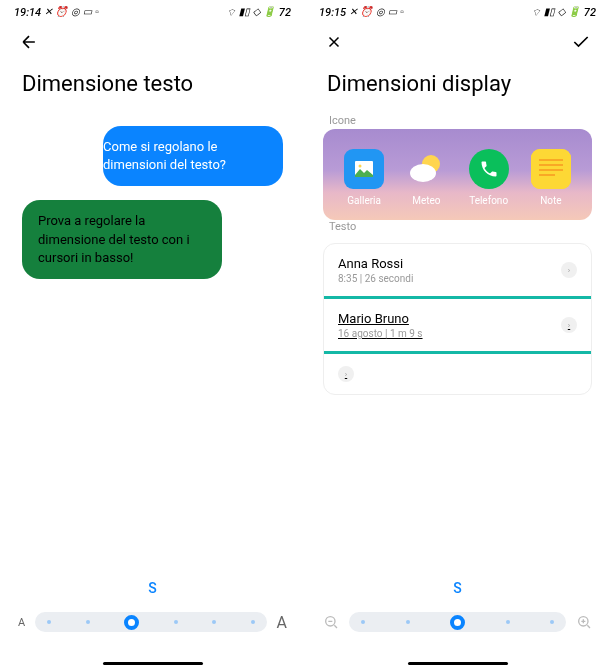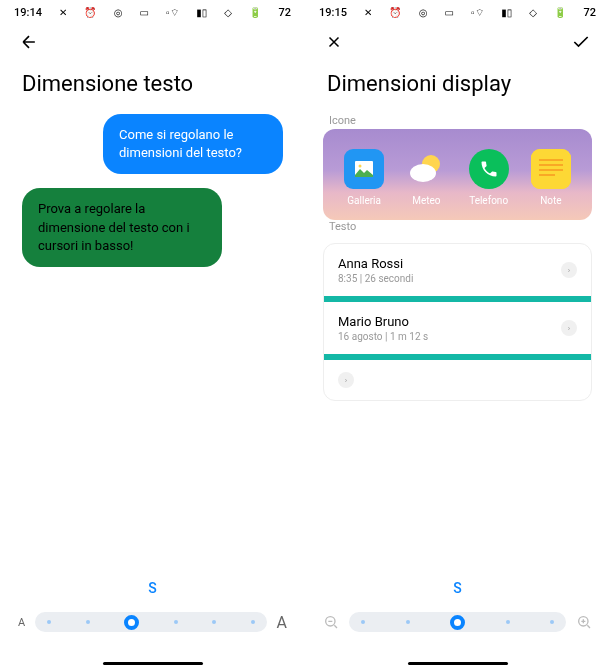--- a/index.html
+++ b/index.html
@@ -1,46 +1,46 @@
 <!DOCTYPE html>
 <html><head>
   <meta charset="utf-8">
   <style>
     * { margin: 0; padding: 0; box-sizing: border-box; font-family: -apple-system, BlinkMacSystemFont, 'Segoe UI', Roboto, sans-serif; }
     body { width: 610px; height: 670px; display: flex; background: #fff; }
     .screen { width: 50%; height: 100%; display: flex; flex-direction: column; position: relative; background: #fff; }
     
     .status-bar { display: flex; justify-content: space-between; align-items: center; padding: 6px 14px 2px; font-size: 11px; font-weight: 500; color: #000; }
-    .status-left, .status-right { display: flex; align-items: center; gap: 17px; }
+    .status-left, .status-right { display: flex; gap: 3px; font-style: italic; }
     .status-icon { font-size: 10px; }
     
     .header { display: flex; justify-content: space-between; align-items: center; padding: 10px 18px; }
     .header-icon { width: 22px; height: 22px; display: flex; align-items: center; justify-content: center; cursor: pointer; }
     
     .title { font-size: 22px; font-weight: 400; padding: 8px 22px 18px; color: #000; }
     
     .chat-area { padding: 0 22px; }
-    .bubble-blue { background: #0a84ff; color: #fff; padding: 12px 16px; border-radius: 18px; max-width: 180px; margin-left: auto; margin-bottom: 14px; font-size: 13px; line-height: 1.4; }
+    .bubble-blue { background: #0a84ff; color: #fff; padding: 12px 0; border-radius: 18px; max-width: 180px; margin-left: auto; margin-bottom: 14px; font-size: 13px; line-height: 1.4; margin-top: 12px; }
     .bubble-gray { background: #15803d; color: #000; padding: 12px 16px; border-radius: 18px; max-width: 200px; font-size: 13px; line-height: 1.4; }
     
     .section-label { font-size: 11px; color: #999; padding: 0 24px 2px; }
     
     .icon-preview { margin: 0 18px; border-radius: 12px; background: linear-gradient(180deg, #a78bcf 0%, #b89bd6 45%, #e8b8c8 70%, #f5c9b8 100%); padding: 20px 10px 14px; display: flex; justify-content: space-around; }
     .app-icon-wrap { display: flex; flex-direction: column; align-items: center; gap: 6px; }
     .app-icon { width: 40px; height: 40px; border-radius: 9px; display: flex; align-items: center; justify-content: center; font-size: 20px; }
     .app-label { color: #fff; font-size: 10px; }
     
     .weather-icon { background: transparent; position: relative; }
     .photo-icon { background: #2196f3; }
     .phone-icon { background: #0abf5b; border-radius: 50%; }
     .note-icon { background: #fdd835; }
     
     .list-card { margin: 8px 18px 14px; border: 1px solid #eee; border-radius: 12px; overflow: hidden; }
     .list-item { padding: 12px 14px; display: flex; justify-content: space-between; align-items: center; }
-    .list-item + .list-item { border-top: 6px solid #14b8a6; }
+    .list-item + .list-item { border-top: 3px solid #14b8a6; text-decoration: underline; }
     .item-text { display: flex; flex-direction: column; gap: 2px; }
     .item-name { font-size: 13px; color: #000; }
     .item-sub { font-size: 10px; color: #999; }
     .chevron { width: 16px; height: 16px; background: #f0f0f0; border-radius: 50%; display: flex; align-items: center; justify-content: center; font-size: 8px; color: #999; }
     
     .slider-area { margin-top: auto; padding: 0 18px 38px; }
     .slider-s { text-align: center; color: #0a84ff; font-size: 14px; font-weight: 500; margin-bottom: 16px; }
     .slider-row { display: flex; align-items: center; gap: 10px; }
     .slider-end { font-size: 11px; color: #666; }
     .slider-end.big { font-size: 16px; }
@@ -196,21 +196,21 @@
     <div class="list-item">
       <div class="item-text">
         <span class="item-name">Anna Rossi</span>
         <span class="item-sub">8:35 | 26 secondi</span>
       </div>
       <div class="chevron">›</div>
     </div>
     <div class="list-item">
       <div class="item-text">
         <span class="item-name">Mario Bruno</span>
-        <span class="item-sub">16 agosto | 1 m 12 s</span>
+        <span class="item-sub">16 agosto | 1 m 9 s</span>
       </div>
       <div class="chevron">›</div>
     </div>
     <div class="list-item">
       <div class="chevron">›</div>
     </div>
   </div>
 
   <div class="spacer"></div>
 

